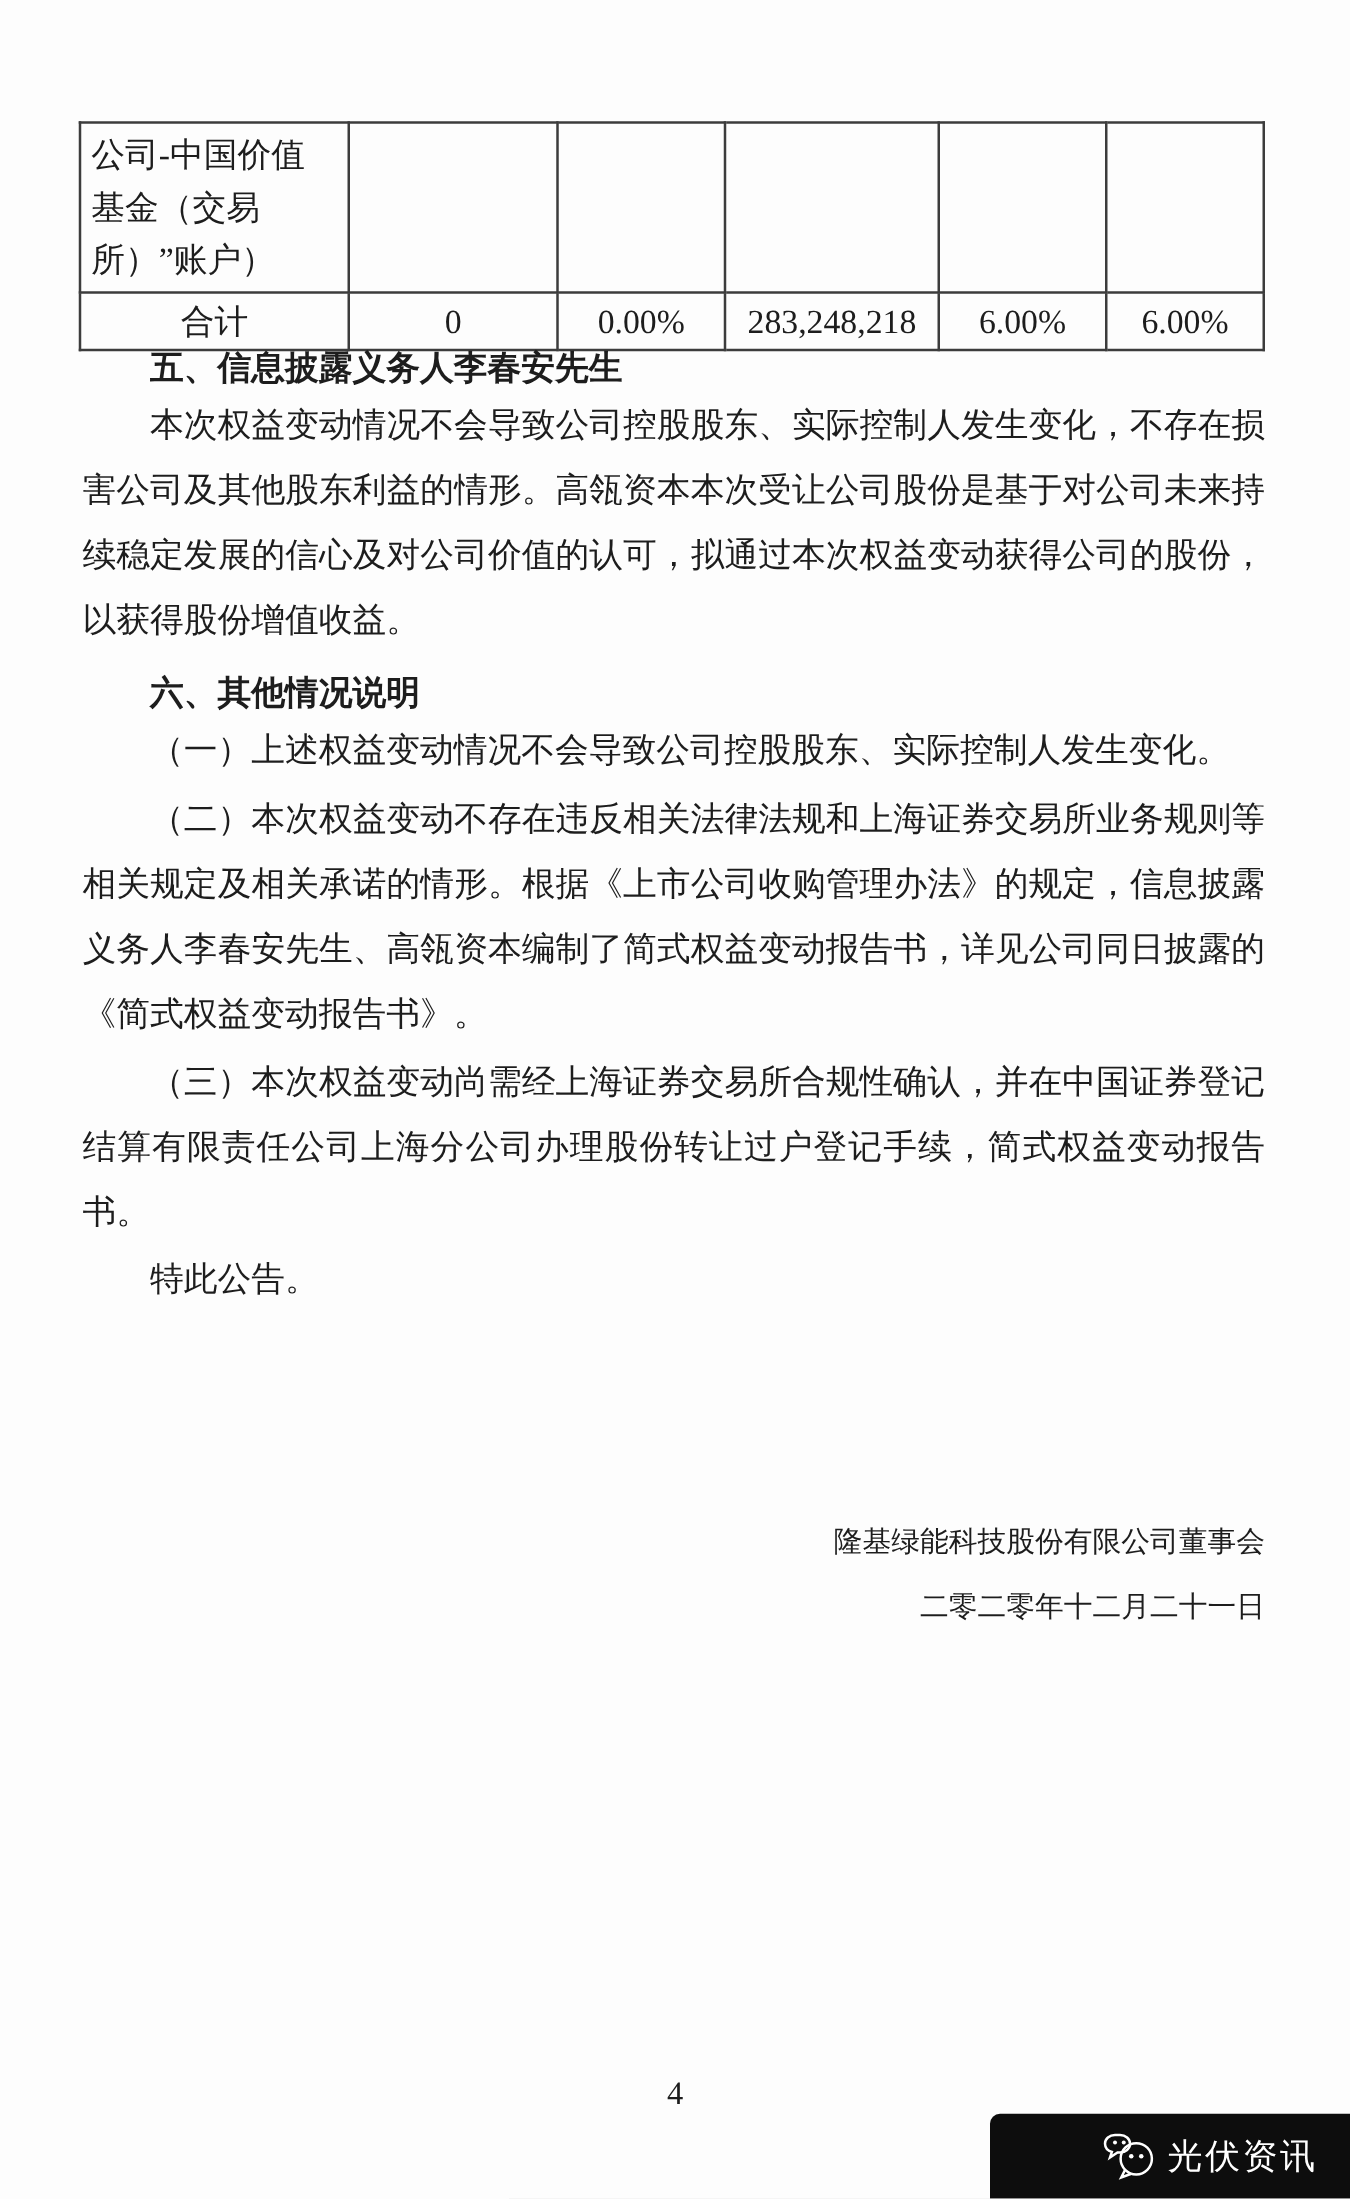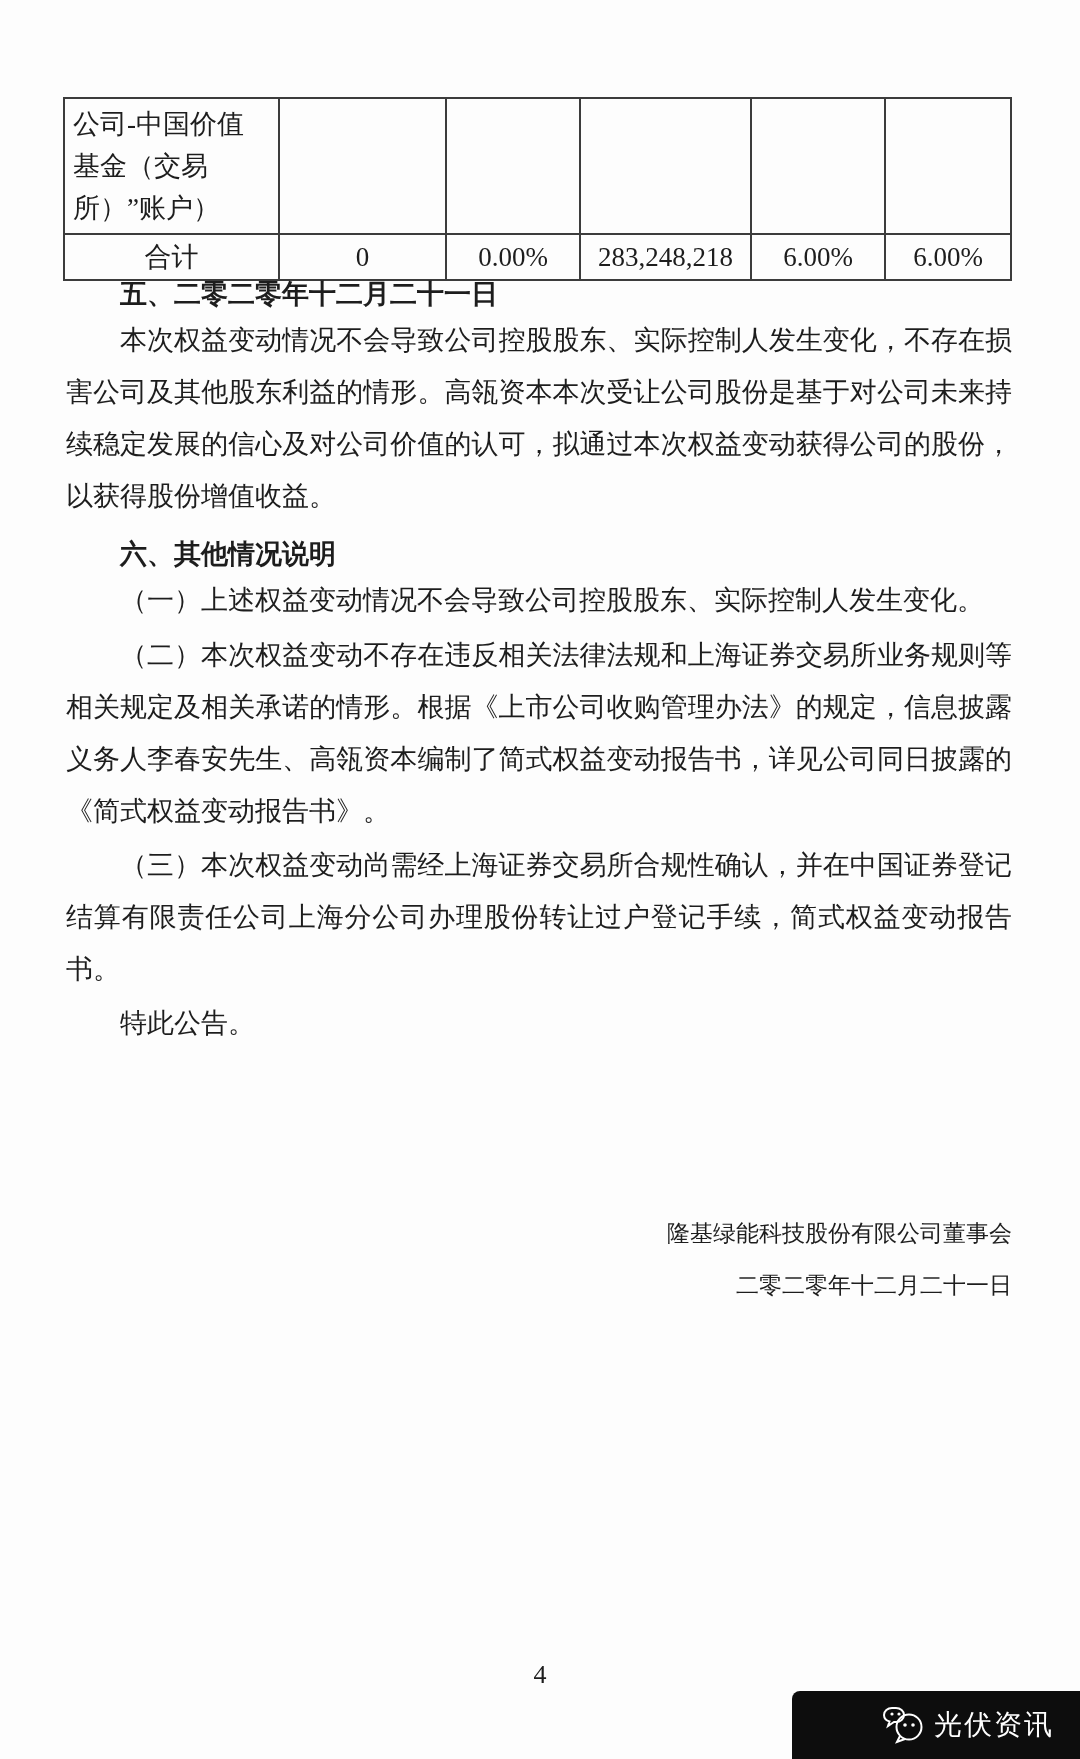--- a/index.html
+++ b/index.html
@@ -95,21 +95,21 @@
         <td>合计</td>
         <td>0</td>
         <td>0.00%</td>
         <td>283,248,218</td>
         <td>6.00%</td>
         <td>6.00%</td>
       </tr>
     </tbody>
   </table>
 
-  <div class="tblock bold indent h-five">五、二零二零年十二月二十一日</div>
+  <div class="tblock bold indent h-five">五、信息披露义务人李春安先生</div>
   <div class="tblock bold indent h-six">六、其他情况说明</div>
 
   <div class="tblock indent p-five">本次权益变动情况不会导致公司控股股东、实际控制人发生变化，不存在损害公司及其他股东利益的情形。高瓴资本本次受让公司股份是基于对公司未来持续稳定发展的信心及对公司价值的认可，拟通过本次权益变动获得公司的股份，以获得股份增值收益。</div>
   <div class="tblock indent p-item1">（一）上述权益变动情况不会导致公司控股股东、实际控制人发生变化。</div>
   <div class="tblock indent p-item2">（二）本次权益变动不存在违反相关法律法规和上海证券交易所业务规则等相关规定及相关承诺的情形。根据《上市公司收购管理办法》的规定，信息披露义务人李春安先生、高瓴资本编制了简式权益变动报告书，详见公司同日披露的《简式权益变动报告书》。</div>
   <div class="tblock indent p-item3">（三）本次权益变动尚需经上海证券交易所合规性确认，并在中国证券登记结算有限责任公司上海分公司办理股份转让过户登记手续，简式权益变动报告书。</div>
 
   <div class="tblock indent p-closing">特此公告。</div>
 
   <div class="sig sig-company">隆基绿能科技股份有限公司董事会</div>

